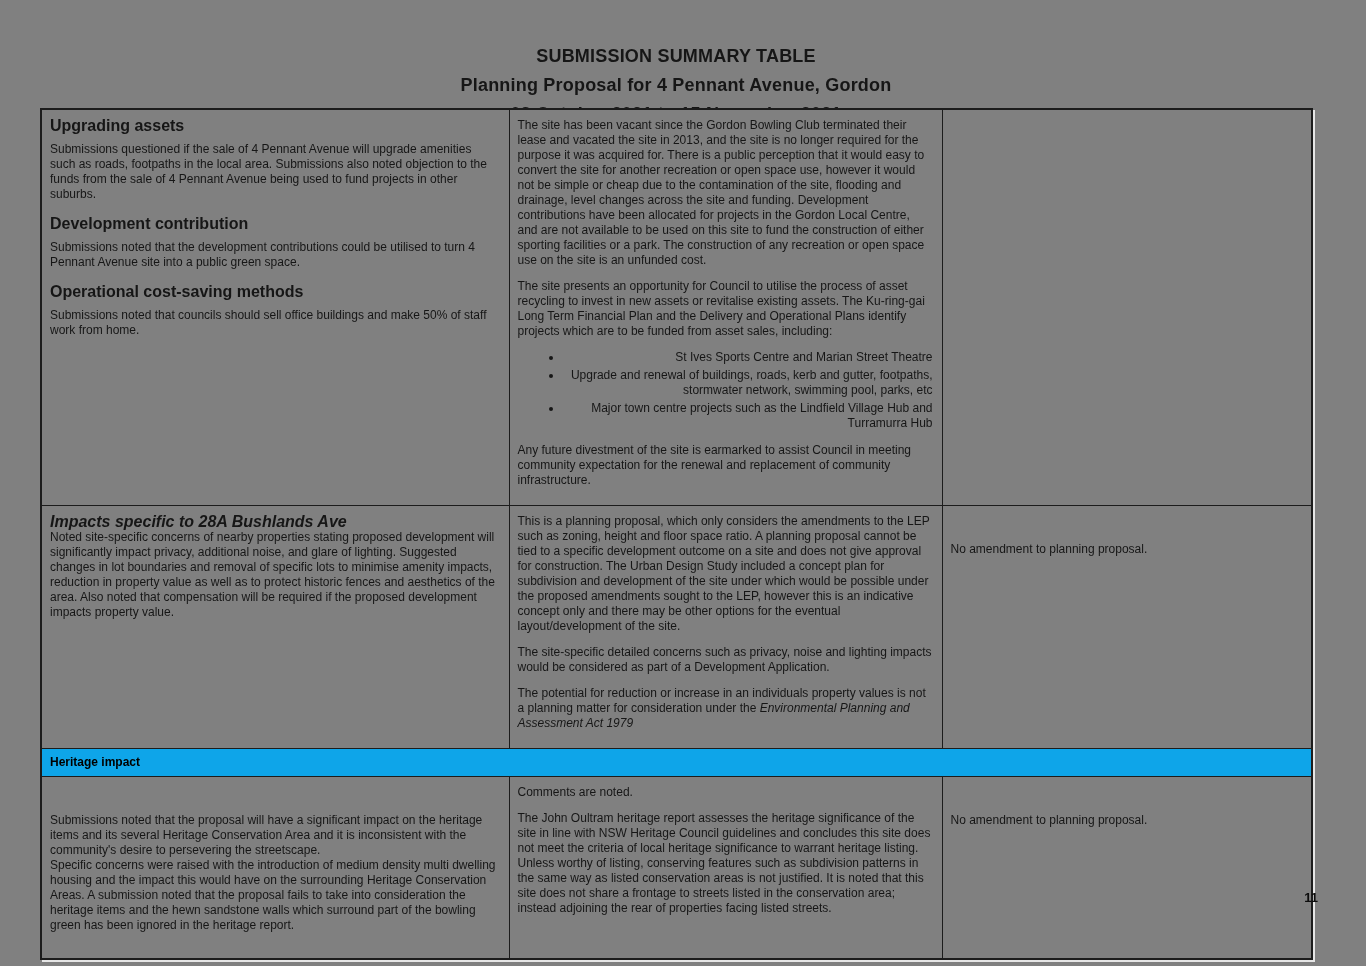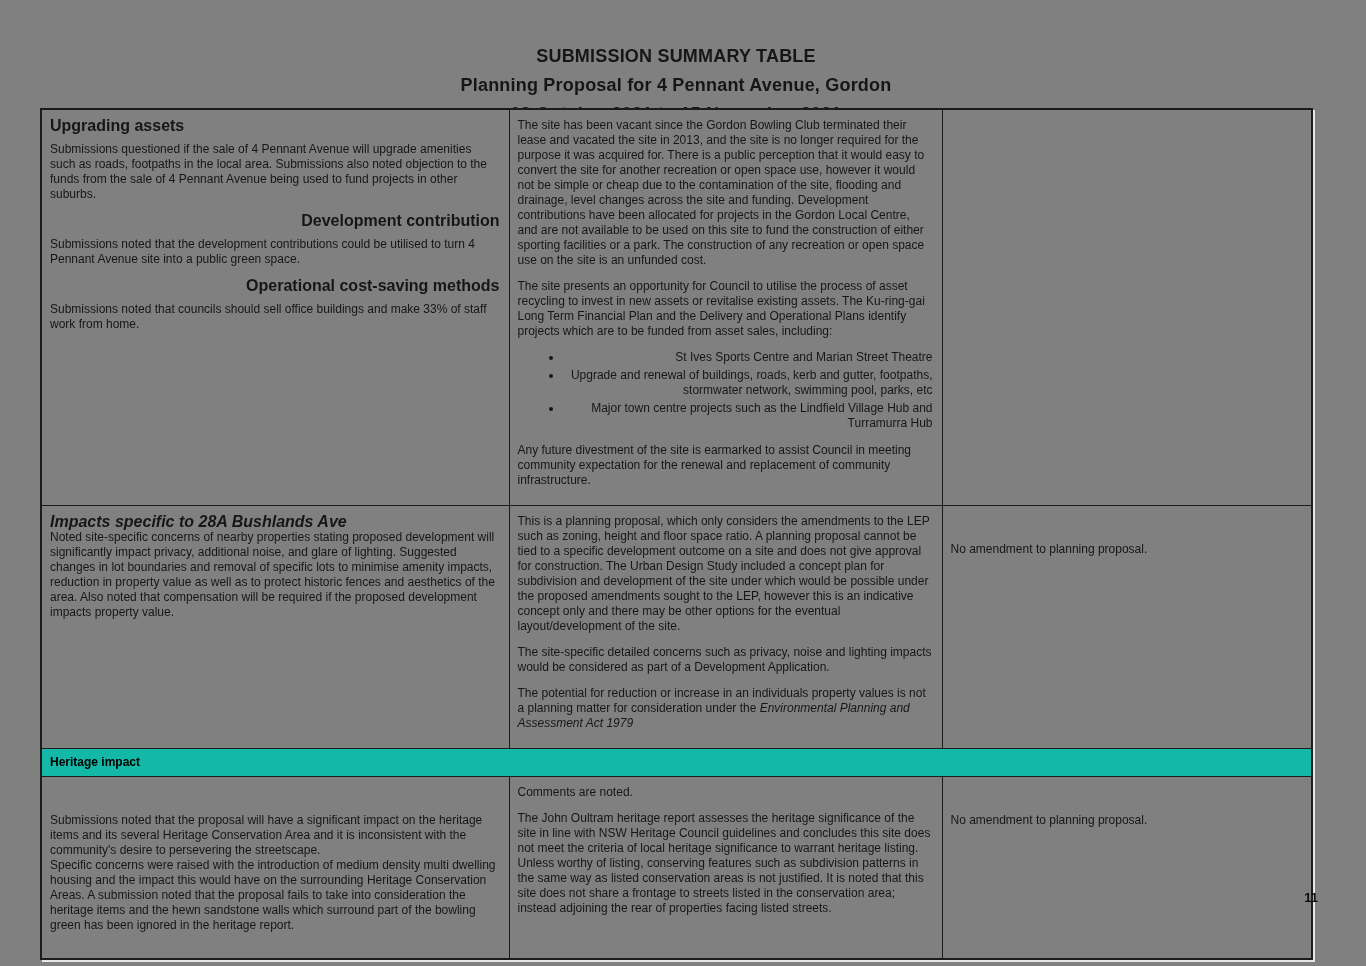--- a/index.html
+++ b/index.html
@@ -35,30 +35,30 @@
   table.summary td {
     border: 1px solid #1c1c1c;
     vertical-align: top;
     padding: 8px 9px 6px 8px;
     font-size: 12px;
     line-height: 15px;
   }
   table.summary { border: 2px solid #1c1c1c; }
 
   td h4 { font-size: 16px; margin: 0 0 9px 0; }
-  td h4.after { margin-top: 8px; text-align: right; }
+  td h4.after { margin-top: 14px; }
   td h4.tight { margin-bottom: 1px; font-style: italic; }
   td p { margin: 0 0 11px 0; }
   td p.tight { margin-bottom: 0; margin-top: 28px; }
   td ul { margin: 2px 0 12px 30px; padding-left: 15px; text-align: right; }
   td ul li { margin: 0 0 3px 0; padding-left: 4px; }
   .act-ref { font-style: italic; }
 
   tr.banner-row td {
-    background: #14b8a6;
+    background: #0ea5e9;
     font-weight: bold;
     padding-top: 6px; padding-bottom: 5px;
     color: #000;
   }
 
   
   .page-number {
     position: absolute; top: 890px; right: 48px;
     font-size: 13px; font-weight: bold; color: #0d0d0d;
   }
@@ -82,21 +82,21 @@
     </colgroup>
 
     <tbody>
         <tr style="height:363px;">
       <td>
         <h4>Upgrading assets</h4>
         <p>Submissions questioned if the sale of 4 Pennant Avenue will upgrade amenities such as roads, footpaths in the local area. Submissions also noted objection to the funds from the sale of 4 Pennant Avenue being used to fund projects in other suburbs.</p>
         <h4 class="after">Development contribution</h4>
         <p>Submissions noted that the development contributions could be utilised to turn 4 Pennant Avenue site into a public green space.</p>
         <h4 class="after">Operational cost-saving methods</h4>
-        <p>Submissions noted that councils should sell office buildings and make 33% of staff work from home.</p>
+        <p>Submissions noted that councils should sell office buildings and make 50% of staff work from home.</p>
       </td>
       <td>
         <p>The site has been vacant since the Gordon Bowling Club terminated their lease and vacated the site in 2013, and the site is no longer required for the purpose it was acquired for. There is a public perception that it would easy to convert the site for another recreation or open space use, however it would not be simple or cheap due to the contamination of the site, flooding and drainage, level changes across the site and funding. Development contributions have been allocated for projects in the Gordon Local Centre, and are not available to be used on this site to fund the construction of either sporting facilities or a park. The construction of any recreation or open space use on the site is an unfunded cost.</p>
         <p>The site presents an opportunity for Council to utilise the process of asset recycling to invest in new assets or revitalise existing assets. The Ku-ring-gai Long Term Financial Plan and the Delivery and Operational Plans identify projects which are to be funded from asset sales, including:</p>
         <ul>
           <li>St Ives Sports Centre and Marian Street Theatre</li>
           <li>Upgrade and renewal of buildings, roads, kerb and gutter, footpaths, stormwater network, swimming pool, parks, etc</li>
           <li>Major town centre projects such as the Lindfield Village Hub and Turramurra Hub</li>
         </ul>
         <p>Any future divestment of the site is earmarked to assist Council in meeting community expectation for the renewal and replacement of community infrastructure.</p>

